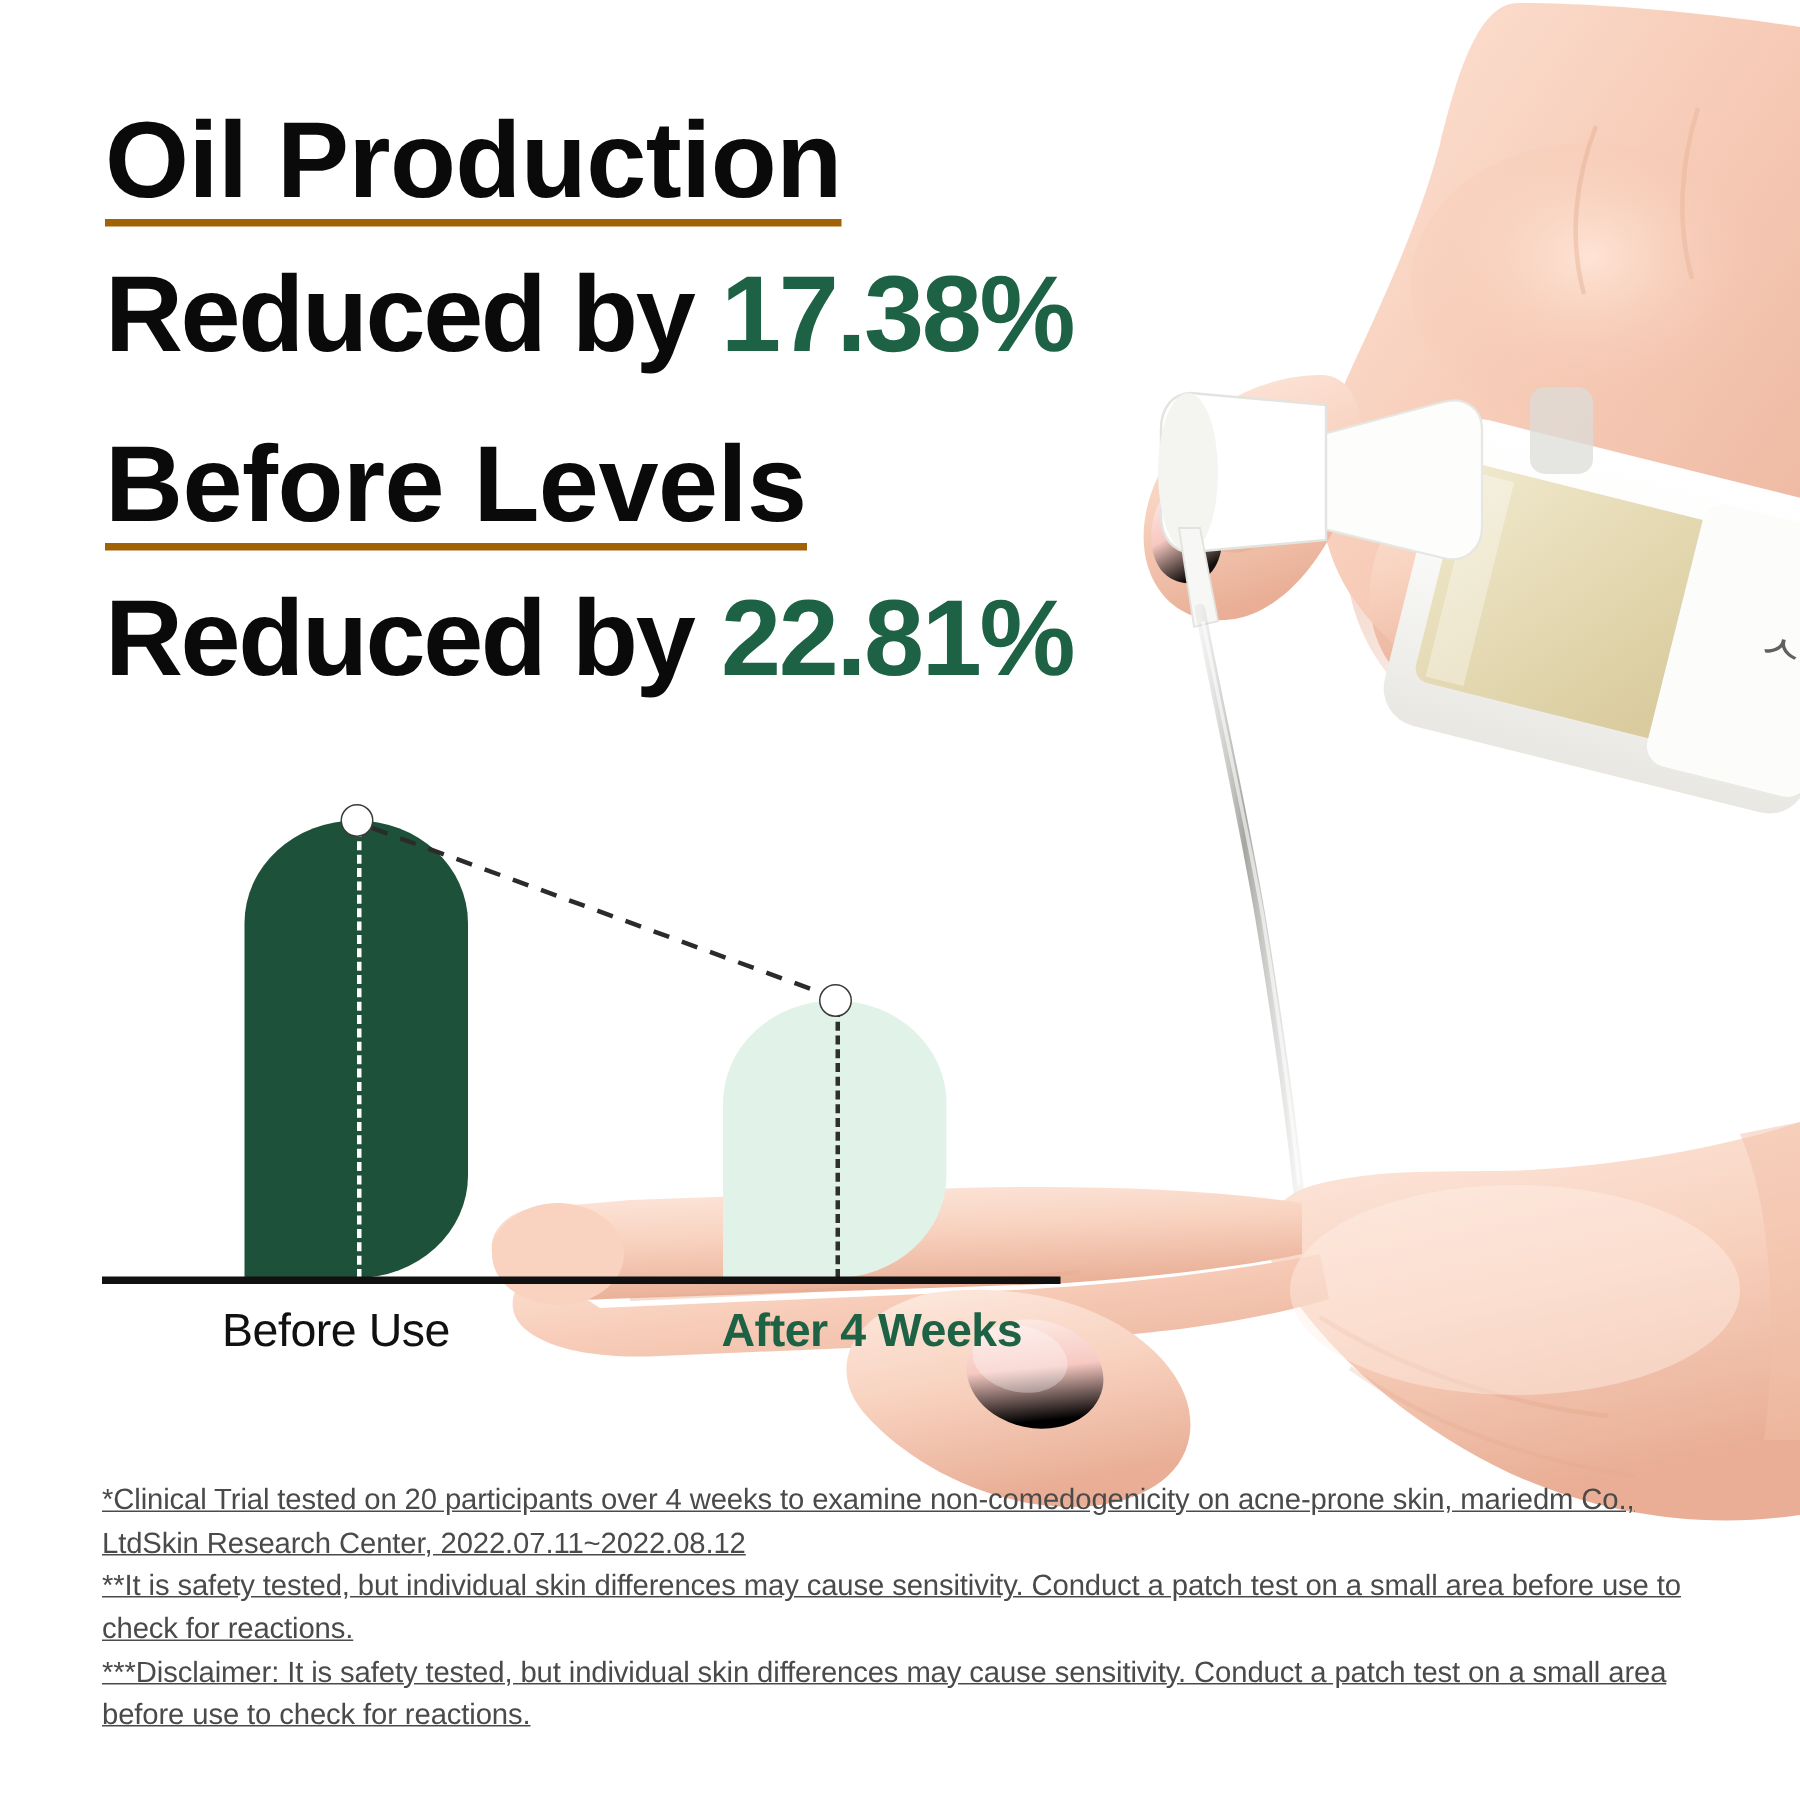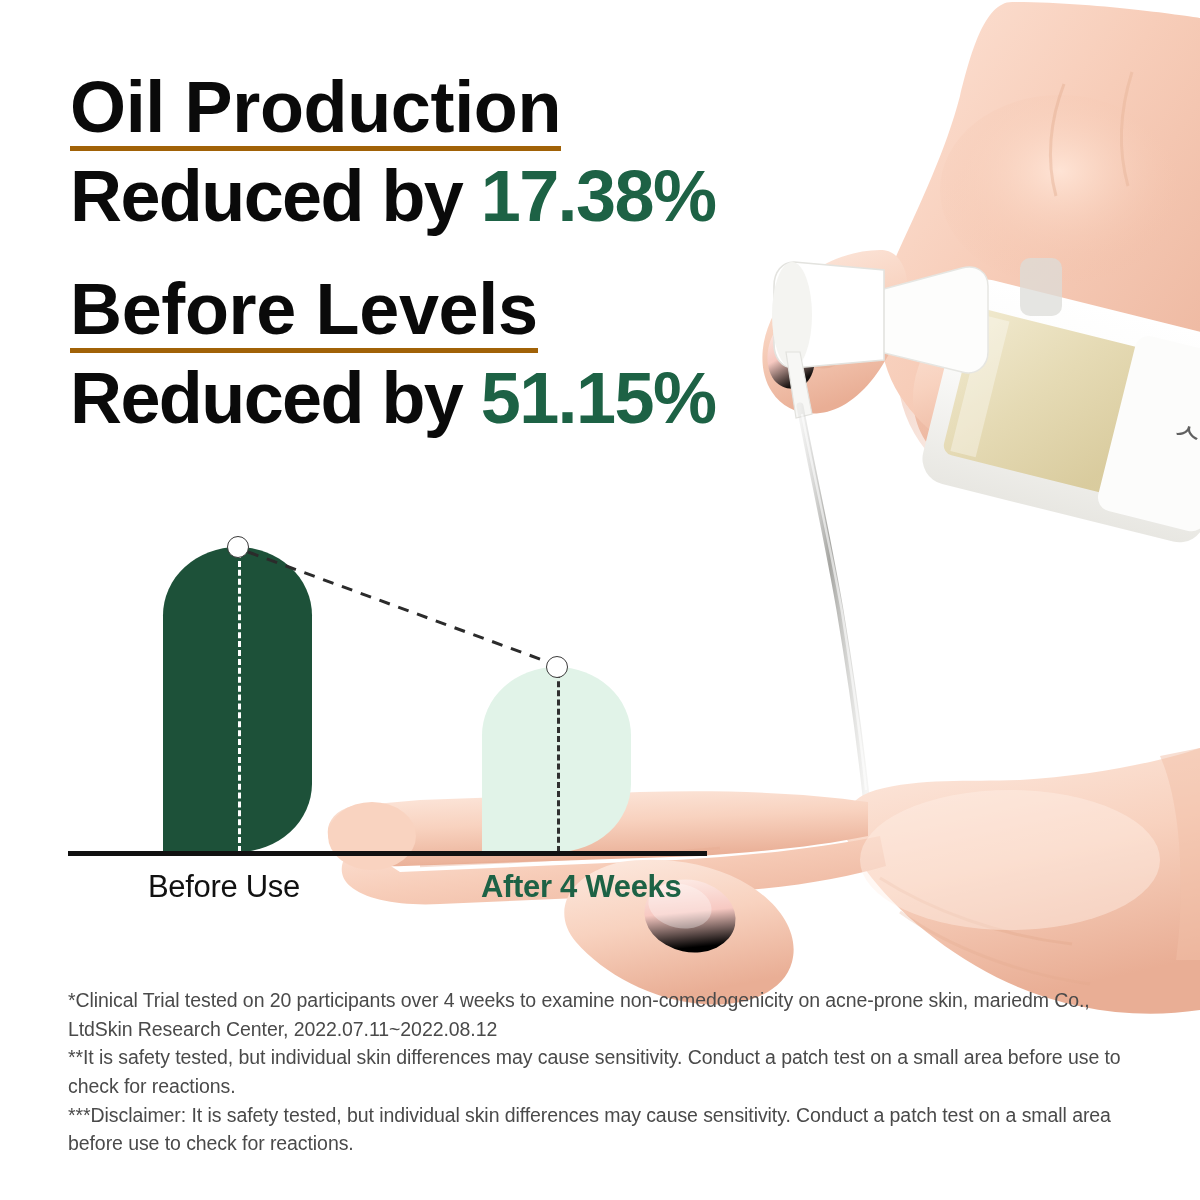--- a/index.html
+++ b/index.html
@@ -41,21 +41,21 @@
     white-space: nowrap;
   }
   .hl-title {
     font-size: 72px;
     display: inline-block;
     padding-bottom: 4px;
     border-bottom: 5px solid #a16207;
   }
   .hl-sub {
     font-size: 72px;
-    margin-top: 12px;
+    margin-top: 26px;
   }
   .hl-accent { color: #1d6245; }
   .hl-gap { height: 46px; }
 
   
   .chart {
     position: absolute;
     left: 0;
     top: 0;
     width: 988px;
@@ -155,21 +155,21 @@
     position: absolute;
     left: 68px;
     top: 986px;
     width: 1068px;
     z-index: 6;
     font-size: 19.5px;
     line-height: 1.47;
     color: #4a4a4a;
     letter-spacing: -0.004em;
   }
-  .footnotes p { margin: 0; }
+  .footnotes p { margin: 0; text-decoration: underline; }
 </style>
 </head>
 <body>
 
 <div id="page">
 
   <div class="photo-layer">
     <svg width="1200" height="1200" viewBox="0 0 1200 1200" xmlns="http://www.w3.org/2000/svg">
       <defs>
         <linearGradient id="skinA" x1="0" y1="0" x2="1" y2="1">
@@ -311,21 +311,21 @@
     <div class="hl-line hl-sub">
       <span>Reduced by </span><span class="hl-accent">17.38%</span>
     </div>
 
     <div class="hl-gap"></div>
 
     <div class="hl-line">
       <span class="hl-title">Before Levels</span>
     </div>
     <div class="hl-line hl-sub">
-      <span>Reduced by </span><span class="hl-accent">51.15%</span>
+      <span>Reduced by </span><span class="hl-accent">22.81%</span>
     </div>
   </div>
 
   <div class="chart">
 
     <div class="bar bar-before"></div>
     <div class="bar bar-after"></div>
 
     <div class="bar-dash dash-before"></div>
     <div class="bar-dash dash-after"></div>

